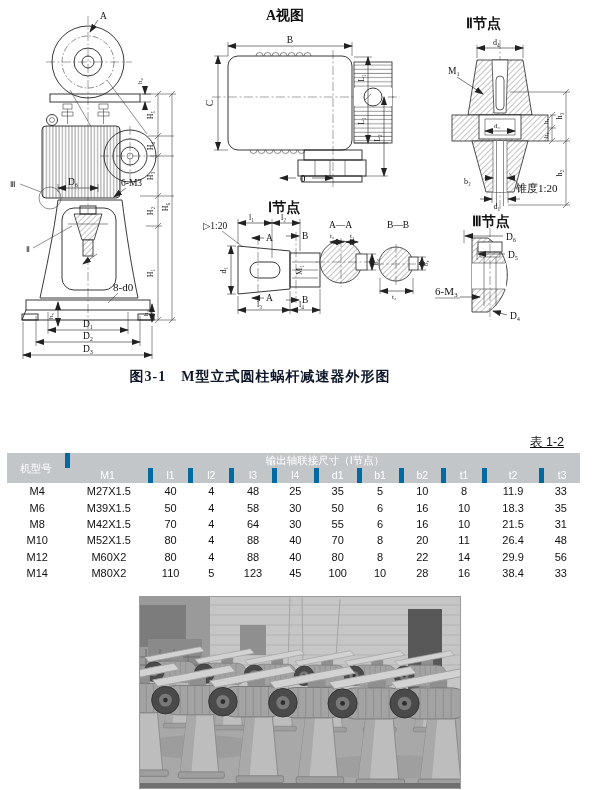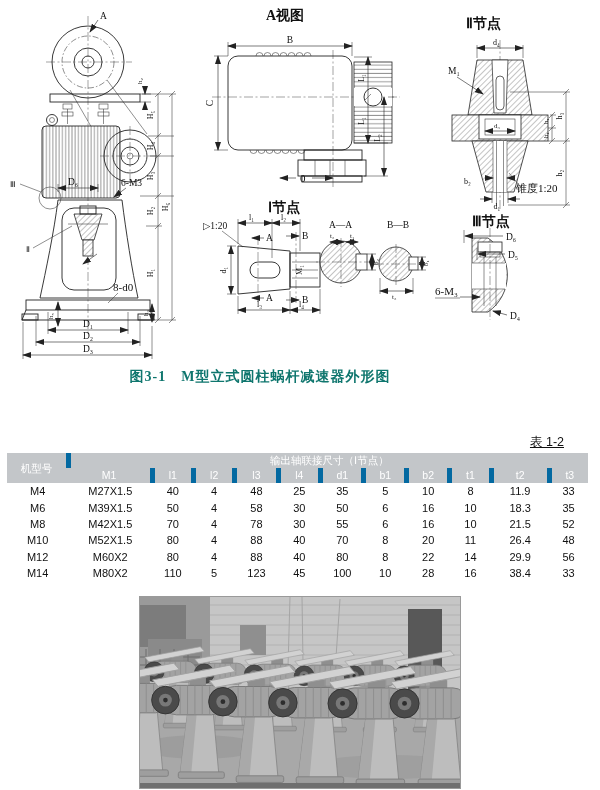--- a/index.html
+++ b/index.html
@@ -13,26 +13,26 @@
   .cl{fill:none;stroke:#444;stroke-width:.5;stroke-dasharray:9 2.5 2 2.5}
   .hz{fill:url(#h45);stroke:#222;stroke-width:.8}
   #drawing text{fill:#111}
   .t7{font:7px "Liberation Serif",serif}
   .t8{font:8px "Liberation Serif",serif}
   .t9{font:9.5px "Liberation Serif",serif}
   .t11{font:11px "Liberation Serif",serif}
   .ttl{font:bold 14px "Liberation Serif",serif}
   
   .caption{position:absolute;left:0;top:368px;width:520px;text-align:center;
-           font:bold 14px "Liberation Serif",serif;color:#0f766e;letter-spacing:1px;}
+           font:bold 14px "Liberation Serif",serif;color:#0f172a;letter-spacing:1px;}
   .heading{position:absolute;left:8px;top:406px;font:13.5px "Liberation Sans",sans-serif;
            color:#222;letter-spacing:1.5px;}
   .tbl-label{position:absolute;top:434px;right:36px;font:12.5px "Liberation Sans",sans-serif;color:#111;text-decoration:underline;}
   
-  .tbl-wrap{position:absolute;left:7px;right:12px;top:453px;}
+  .tbl-wrap{position:absolute;left:7px;right:20px;top:453px;}
   table{width:100%;border-collapse:collapse;table-layout:fixed;}
   thead th{background:#c3c6c9;color:#fff;font-weight:normal;font-size:10.5px;
            border-left:5px solid #0369a1;padding:1px 0;line-height:13px;}
   thead tr th:first-child{border-left:none;}
   tbody td{font-size:11px;color:#111;text-align:center;padding:2.2px 0;background:#fff;}
   
   .photo{position:absolute;left:140px;top:597px;width:320px;height:191px;overflow:hidden;
          outline:1px solid #9a9a9a;}
 </style>
 </head>
@@ -459,28 +459,28 @@
             <td>16</td>
             <td>10</td>
             <td>18.3</td>
             <td>35</td>
         </tr>
         <tr>
           <td>M8</td>
             <td>M42X1.5</td>
             <td>70</td>
             <td>4</td>
-            <td>78</td>
+            <td>64</td>
             <td>30</td>
             <td>55</td>
             <td>6</td>
             <td>16</td>
             <td>10</td>
             <td>21.5</td>
-            <td>52</td>
+            <td>31</td>
         </tr>
         <tr>
           <td>M10</td>
             <td>M52X1.5</td>
             <td>80</td>
             <td>4</td>
             <td>88</td>
             <td>40</td>
             <td>70</td>
             <td>8</td>

